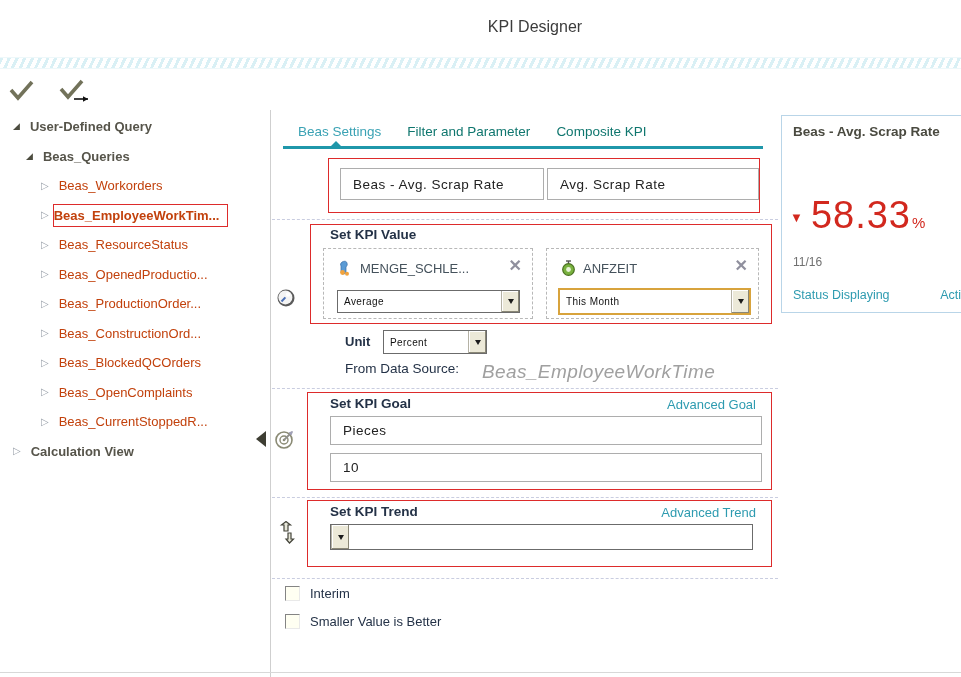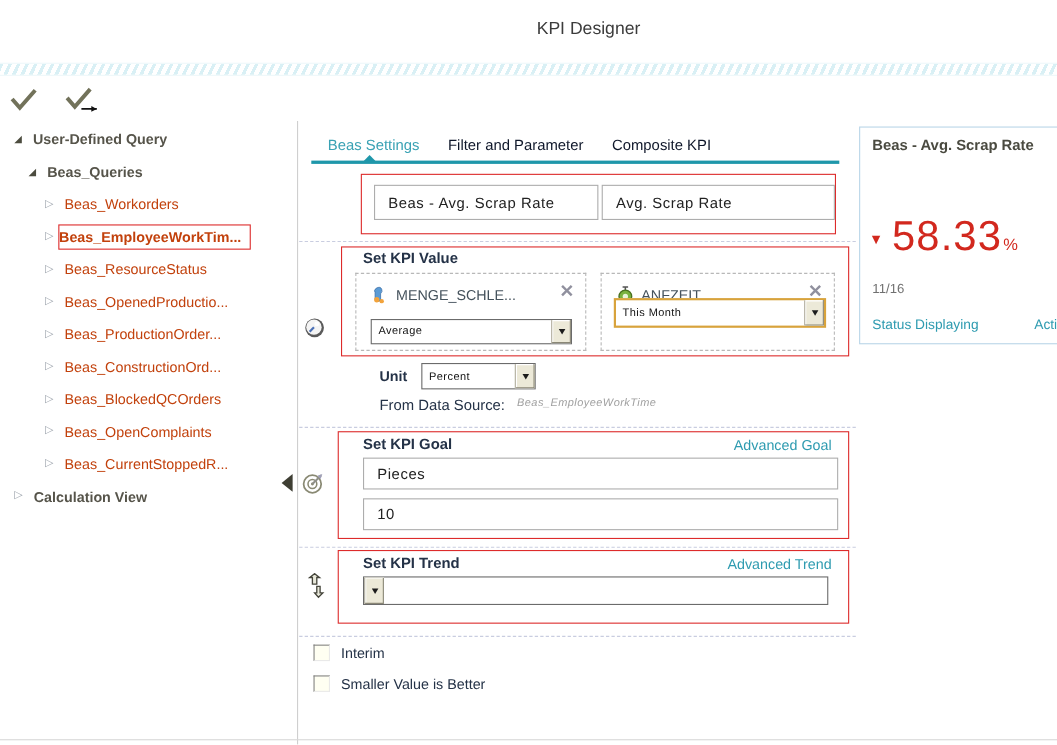--- a/index.html
+++ b/index.html
@@ -26,21 +26,21 @@
   .boldlbl{font-weight:bold;color:#56544a;}
   .childlbl{color:#c2410c;}
   .sel-outline{border:1px solid #dd2b2b;padding:3px 8px 3px 0;margin-left:4px !important;font-weight:bold;}
   .collapse-handle{position:absolute;top:431px;left:256px;width:0;height:0;cursor:pointer;
       border-right:10px solid #3e3e33;border-top:8px solid transparent;border-bottom:8px solid transparent;}
   .vdivider{position:absolute;top:110px;left:270px;width:1px;height:567px;background:#cfcfcf;}
   .bottom-line{position:absolute;top:672px;left:0;width:961px;border-top:1px solid #d8d8d8;}
 
   
   .tabs{position:absolute;top:124px;left:285px;display:flex;font-size:13.5px;}
-  .tab{padding:0 13px;cursor:pointer;color:#0f172a;}
+  .tab{padding:0 13px;cursor:pointer;color:#0f766e;}
   .tab.active{color:#3aa2b4;}
   .tab-underline{position:absolute;top:146px;left:283px;width:480px;height:3px;background:#1f97aa;}
   .tab-notch{position:absolute;top:141px;left:330px;width:0;height:0;
       border-left:6px solid transparent;border-right:6px solid transparent;border-bottom:6px solid #1f97aa;}
 
   
   .annot{position:absolute;border:1px solid #dd2b2b;pointer-events:none;}
 
   
   .tbox{position:absolute;border:1px solid #adadad;background:#fff;display:flex;align-items:center;
@@ -204,38 +204,38 @@
       <div class="fieldrow" style="left:14px;top:11px;">
         <svg width="15" height="16" viewBox="0 0 15 16">
           <line x1="5" y1="1" x2="10" y2="1" stroke="#555" stroke-width="1.4"></line>
           <line x1="7.5" y1="1" x2="7.5" y2="4" stroke="#555" stroke-width="1.4"></line>
           <circle cx="7.5" cy="9.5" r="5.8" fill="#79b23f" stroke="#49701f" stroke-width="1.2"></circle>
           <circle cx="7.5" cy="9.5" r="2.4" fill="#e8f3d8"></circle>
         </svg>
         <span>ANFZEIT</span>
       </div>
       <span class="xicon" style="right:10px;top:9px;">✕</span>
-      <div class="xsel gold" style="left:11px;top:22px;width:189px;height:23px;gap:48px;">
+      <div class="xsel gold" style="left:11px;top:39px;width:189px;height:23px;gap:48px;">
         <span class="txt">This Month</span>
         <span class="btn">
             <span class="arr"></span>
           </span>
       </div>
     </div>
   </div>
 
   <div class="abs navy" style="left:345px;top:334px;font-size:13px;font-weight:bold;">Unit</div>
   <div class="xsel" style="left:383px;top:330px;width:102px;height:22px;">
     <span class="txt">Percent</span>
     <span class="btn">
         <span class="arr"></span>
       </span>
   </div>
   <div class="abs navy" style="left:345px;top:361px;font-size:13.5px;">From Data Source:</div>
-  <div class="abs gray-italic" style="left:470px;top:361px;font-size:10px;">Beas_EmployeeWorkTime</div>
+  <div class="abs gray-italic" style="left:482px;top:361px;font-size:19px;">Beas_EmployeeWorkTime</div>
 
   <div class="dash-sep" style="top:388px;"></div>
 
   <svg class="abs" style="left:274px;top:428px;" width="22" height="22" viewBox="0 0 22 22">
     <circle cx="10" cy="12" r="8" fill="none" stroke="#8a8a74" stroke-width="1.6"></circle>
     <circle cx="10" cy="12" r="4" fill="none" stroke="#8a8a74" stroke-width="1.4"></circle>
     <circle cx="10" cy="12" r="1.3" fill="#8a8a74"></circle>
     <line x1="10" y1="12" x2="18" y2="4" stroke="#90908a" stroke-width="1.8"></line>
     <polygon points="19,3 14.5,4.5 17.5,7.5" fill="#a0a0b8"></polygon>
   </svg>

